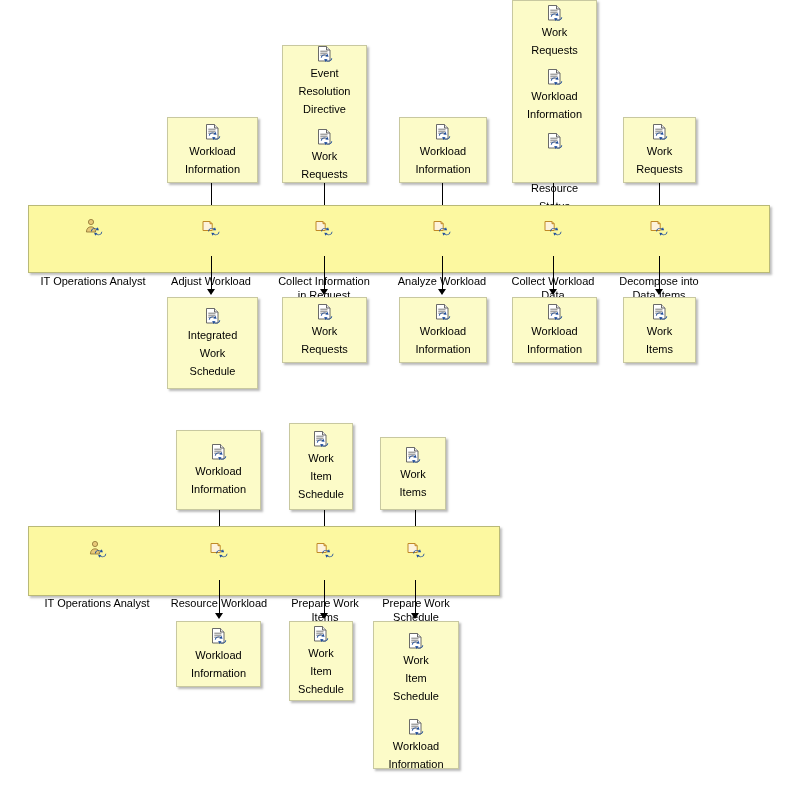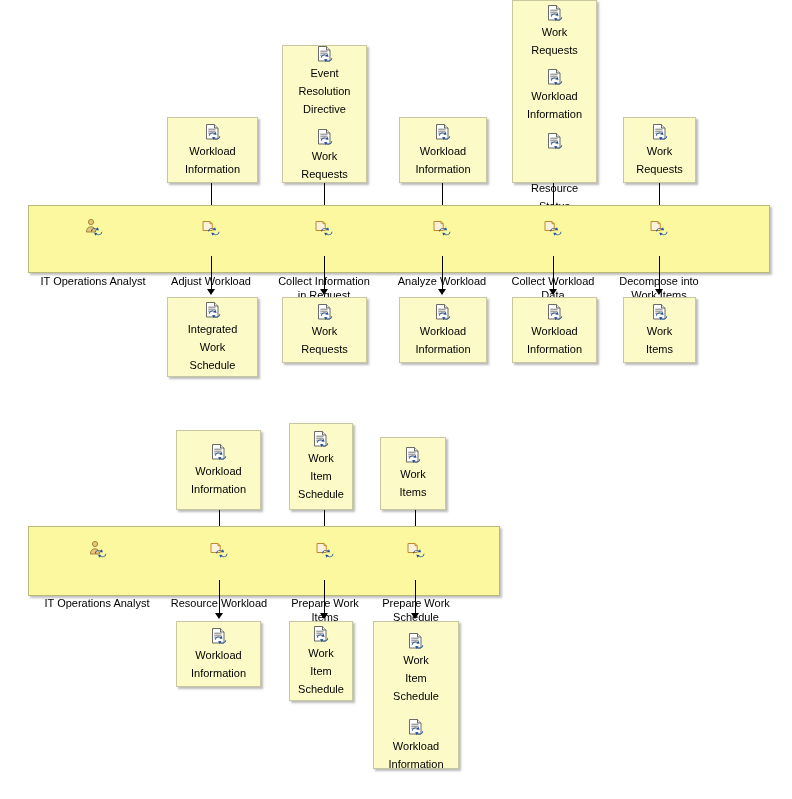--- a/index.html
+++ b/index.html
@@ -325,35 +325,35 @@
   <div class="cell" style="left:611px; top:218px; width:96px;">
     <span class="cell-icon">
       <svg viewBox="0 0 20 18" width="20" height="18">
         <path d="M2 3.5 h7 l2.2 2.2 v6.8 h-9.2 z" fill="#fdf3dc" stroke="#c08a28" stroke-width="1"></path>
         <path d="M9 3.5 v2.2 h2.2" fill="#f0c070" stroke="#c08a28" stroke-width="1"></path>
         <path d="M8.2 13.2 c0-2.1 2.5-3.3 4.4-2.2 l-0.9 1.2 3.4 0.1 -1.1-3 -0.9 1.1 c-2.7-1.4-6 0.2-6 3 z" fill="#1f4e9c"></path>
         <path d="M17.6 13.9 c-0.3 2.1-2.9 3.4-4.9 2.2 l1-1.2 -3.4-0.2 1.2 3 0.8-1.1 c2.8 1.5 6.2-0.2 6.1-3 z" fill="#1f4e9c"></path>
       </svg>
     </span>
     <span class="cell-label">Decompose into
-Work Items</span>
+Data Items</span>
   </div>
 
   <div class="conn" style="left:211px; top:256px; height:36px;"></div>
   <div class="arrowhead" style="left:207px; top:289px;"></div>
   <div class="conn" style="left:324px; top:256px; height:36px;"></div>
   <div class="arrowhead" style="left:320px; top:289px;"></div>
   <div class="conn" style="left:442px; top:256px; height:36px;"></div>
   <div class="arrowhead" style="left:438px; top:289px;"></div>
   <div class="conn" style="left:553px; top:256px; height:36px;"></div>
   <div class="arrowhead" style="left:549px; top:289px;"></div>
   <div class="conn" style="left:659px; top:256px; height:36px;"></div>
   <div class="arrowhead" style="left:655px; top:289px;"></div>
 
-  <div class="wp-box" style="left:167px; top:297px; width:91px; height:80px;">
+  <div class="wp-box" style="left:167px; top:297px; width:91px; height:92px;">
     <div class="wp-entry">
       <span class="wp-icon">
         <svg viewBox="0 0 18 18" width="18" height="18">
           <path d="M2.5 1.5 h8 l3.5 3.5 v11 h-11.5 z" fill="#ffffff" stroke="#5a5a5a" stroke-width="0.9"></path>
           <path d="M10.5 1.5 v3.5 h3.5" fill="#e8e8e8" stroke="#5a5a5a" stroke-width="0.9"></path>
           <g stroke="#5a5a5a" stroke-width="0.8">
             <line x1="4.3" y1="6.2" x2="11.5" y2="6.2"></line>
             <line x1="4.3" y1="8.2" x2="11.5" y2="8.2"></line>
             <line x1="4.3" y1="10.2" x2="11.5" y2="10.2"></line>
           </g>

